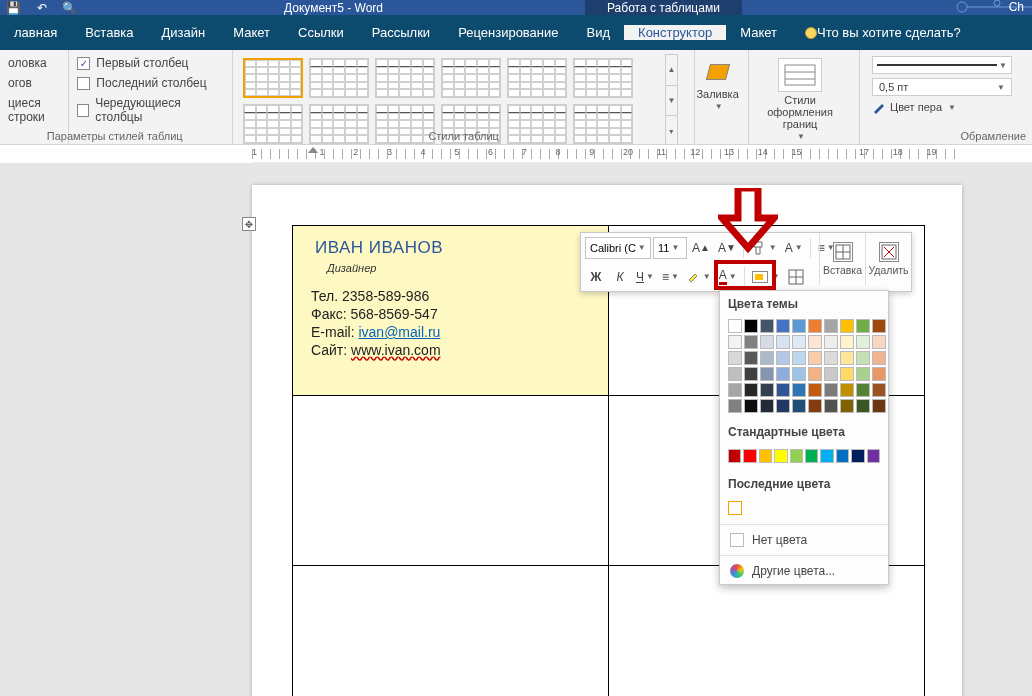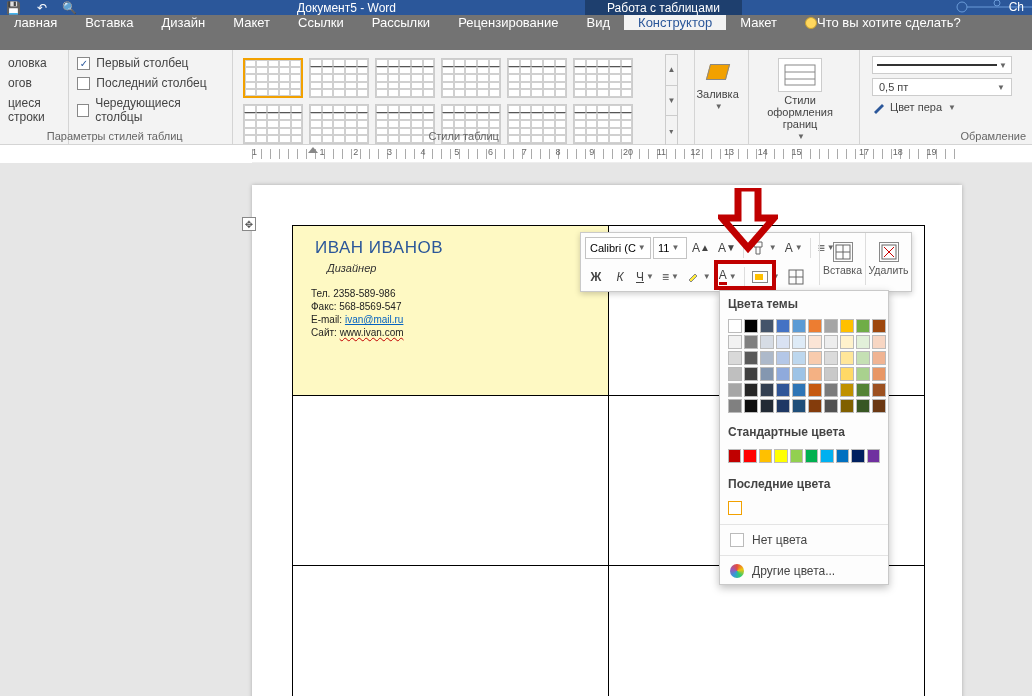--- a/index.html
+++ b/index.html
@@ -2,29 +2,29 @@
 <html><head>
 <meta charset="utf-8">
 <style>
   * { box-sizing: border-box; margin: 0; padding: 0; font-family: 'Segoe UI', Tahoma, sans-serif; }
   body { width: 1032px; height: 696px; overflow: hidden; background: #fff; position: relative; }
 
   
   .titlebar { height: 15px; background: #2b579a; display: flex; align-items: center; color: #fff; font-size: 12px; position: relative; }
   .qat { display: flex; gap: 8px; margin-left: 4px; }
   .qat-btn { width: 20px; height: 15px; display: flex; align-items: center; justify-content: center; color:#fff; font-size:12px; }
-  .title { position: absolute; left: 297px; }
+  .title { position: absolute; left: 284px; }
   .context-tab { position: absolute; left: 585px; background: #1e3f6e; height: 15px; padding: 0 22px; display: flex; align-items: center; font-size:12px; }
   .decor { position:absolute; right:0; top:0; width:80px; height:15px; }
   .decor circle { fill:none; stroke:#6a9bd8; stroke-width:1; }
   .decor line { stroke:#6a9bd8; stroke-width:1; }
   .chev { position:absolute; right:8px; top:0; font-size:12px; color:#fff; }
 
   
-  .tabs { height: 35px; background: #737373; display: flex; align-items: flex-start; color: #fff; font-size: 13px; position: relative; }
+  .tabs { height: 35px; background: #0c4a6e; display: flex; align-items: center; color: #fff; font-size: 13px; position: relative; }
   .tab { padding: 0 14px; display: flex; align-items: center; cursor: pointer; }
   .tab.active { background: #f3f3f3; color: #2b579a; }
   .tell-me { display:flex; align-items:center; margin-left:14px; }
   .bulb { width:12px; height:12px; border-radius:50%; background:#ffd75e; border:1px solid #c7a030; }
 
   
   .ribbon { height: 95px; background: #f3f3f3; border-bottom: 1px solid #d4d4d4; display: flex; position: relative; }
   .group { border-right: 1px solid #d4d4d4; padding: 4px 16px 0 8px; display: flex; flex-direction: column; position: relative; }
   .group-label { position:absolute; bottom:2px; left:0; right:0; text-align:center; font-size:11px; color:#666; }
   .opts { display:flex; flex-direction:column; gap:6px; padding-top:2px; }
@@ -62,21 +62,21 @@
   
   .doc-area { position:absolute; top:163px; left:0; right:0; bottom:0; background:#e6e6e6; overflow:hidden; }
   .page { position:absolute; left:252px; top:22px; width:710px; height:600px; background:#fff; box-shadow:0 0 4px rgba(0,0,0,0.25); }
   .move-handle { position:absolute; left:-10px; top:32px; width:14px; height:14px; border:1px solid #888; background:#fff; font-size:10px; display:flex; align-items:center; justify-content:center; color:#555; }
 
   table.card { position:absolute; left:40px; top:40px; border-collapse:collapse; }
   table.card td { border:1px solid #000; width:316px; height:170px; vertical-align:top; padding:12px 18px; }
   td.pink { background:#fef9c3; }
   .name { color:#2b579a; font-size:17px; font-weight:400; letter-spacing:0.5px; margin-bottom:4px; margin-left:4px; }
   .role { font-style:italic; font-size:11px; margin-left:16px; margin-bottom:14px; color:#333; }
-  .line { font-size:10px; color:#222; margin-bottom:2px; }
+  .line { font-size:14px; color:#222; margin-bottom:2px; }
   .link { color:#0563c1; text-decoration:underline; text-decoration-color:#0563c1; }
   .squiggle { text-decoration:underline wavy #c00000; }
 
   
   .mini { position:absolute; left:580px; top:232px; width:332px; height:60px; background:#fdfdfd; border:1px solid #c9c9c9; box-shadow:0 2px 6px rgba(0,0,0,.2); display:flex; flex-direction:column; z-index:5; }
   .mini-row { flex:1; display:flex; align-items:center; padding:0 4px; gap:2px; }
   .mini-sep { width:1px; height:20px; background:#ddd; margin:0 2px; }
   .mbtn { min-width:22px; height:24px; display:flex; align-items:center; justify-content:center; font-size:12px; color:#444; border:1px solid transparent; padding:0 2px; }
   .font-box { width:66px; height:22px; border:1px solid #c3c3c3; background:#fff; font-size:11px; padding:0 4px; display:flex; align-items:center; }
   .size-box { width:34px; height:22px; border:1px solid #c3c3c3; background:#fff; font-size:11px; padding:0 4px; display:flex; align-items:center; }

